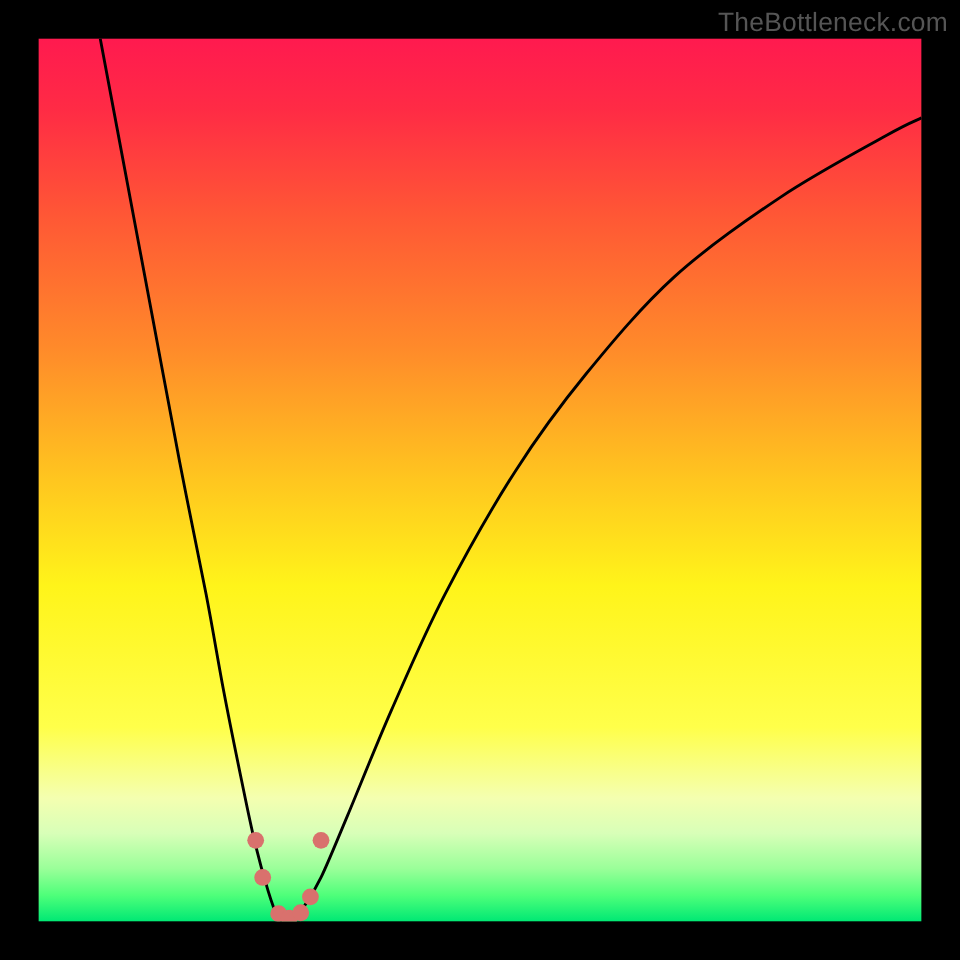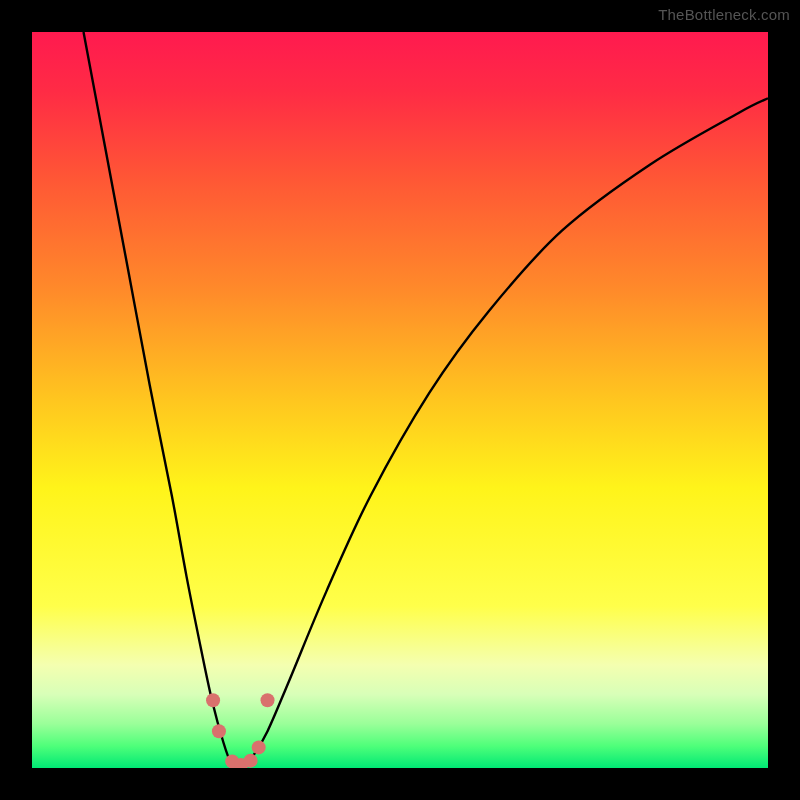--- a/index.html
+++ b/index.html
@@ -24,21 +24,21 @@
     left: 0;
     top: 0;
     width: 100%;
     height: 100%;
   }
   .watermark {
     position: absolute;
     top: 6px;
     right: 10px;
     color: #555;
-    font-size: 15px;
+    font-size: 22px;
     font-weight: 500;
     letter-spacing: 0.2px;
   }
 </style>
 </head>
 <body>
 
 <div class="watermark">TheBottleneck.com</div>
 
 <div class="frame">

